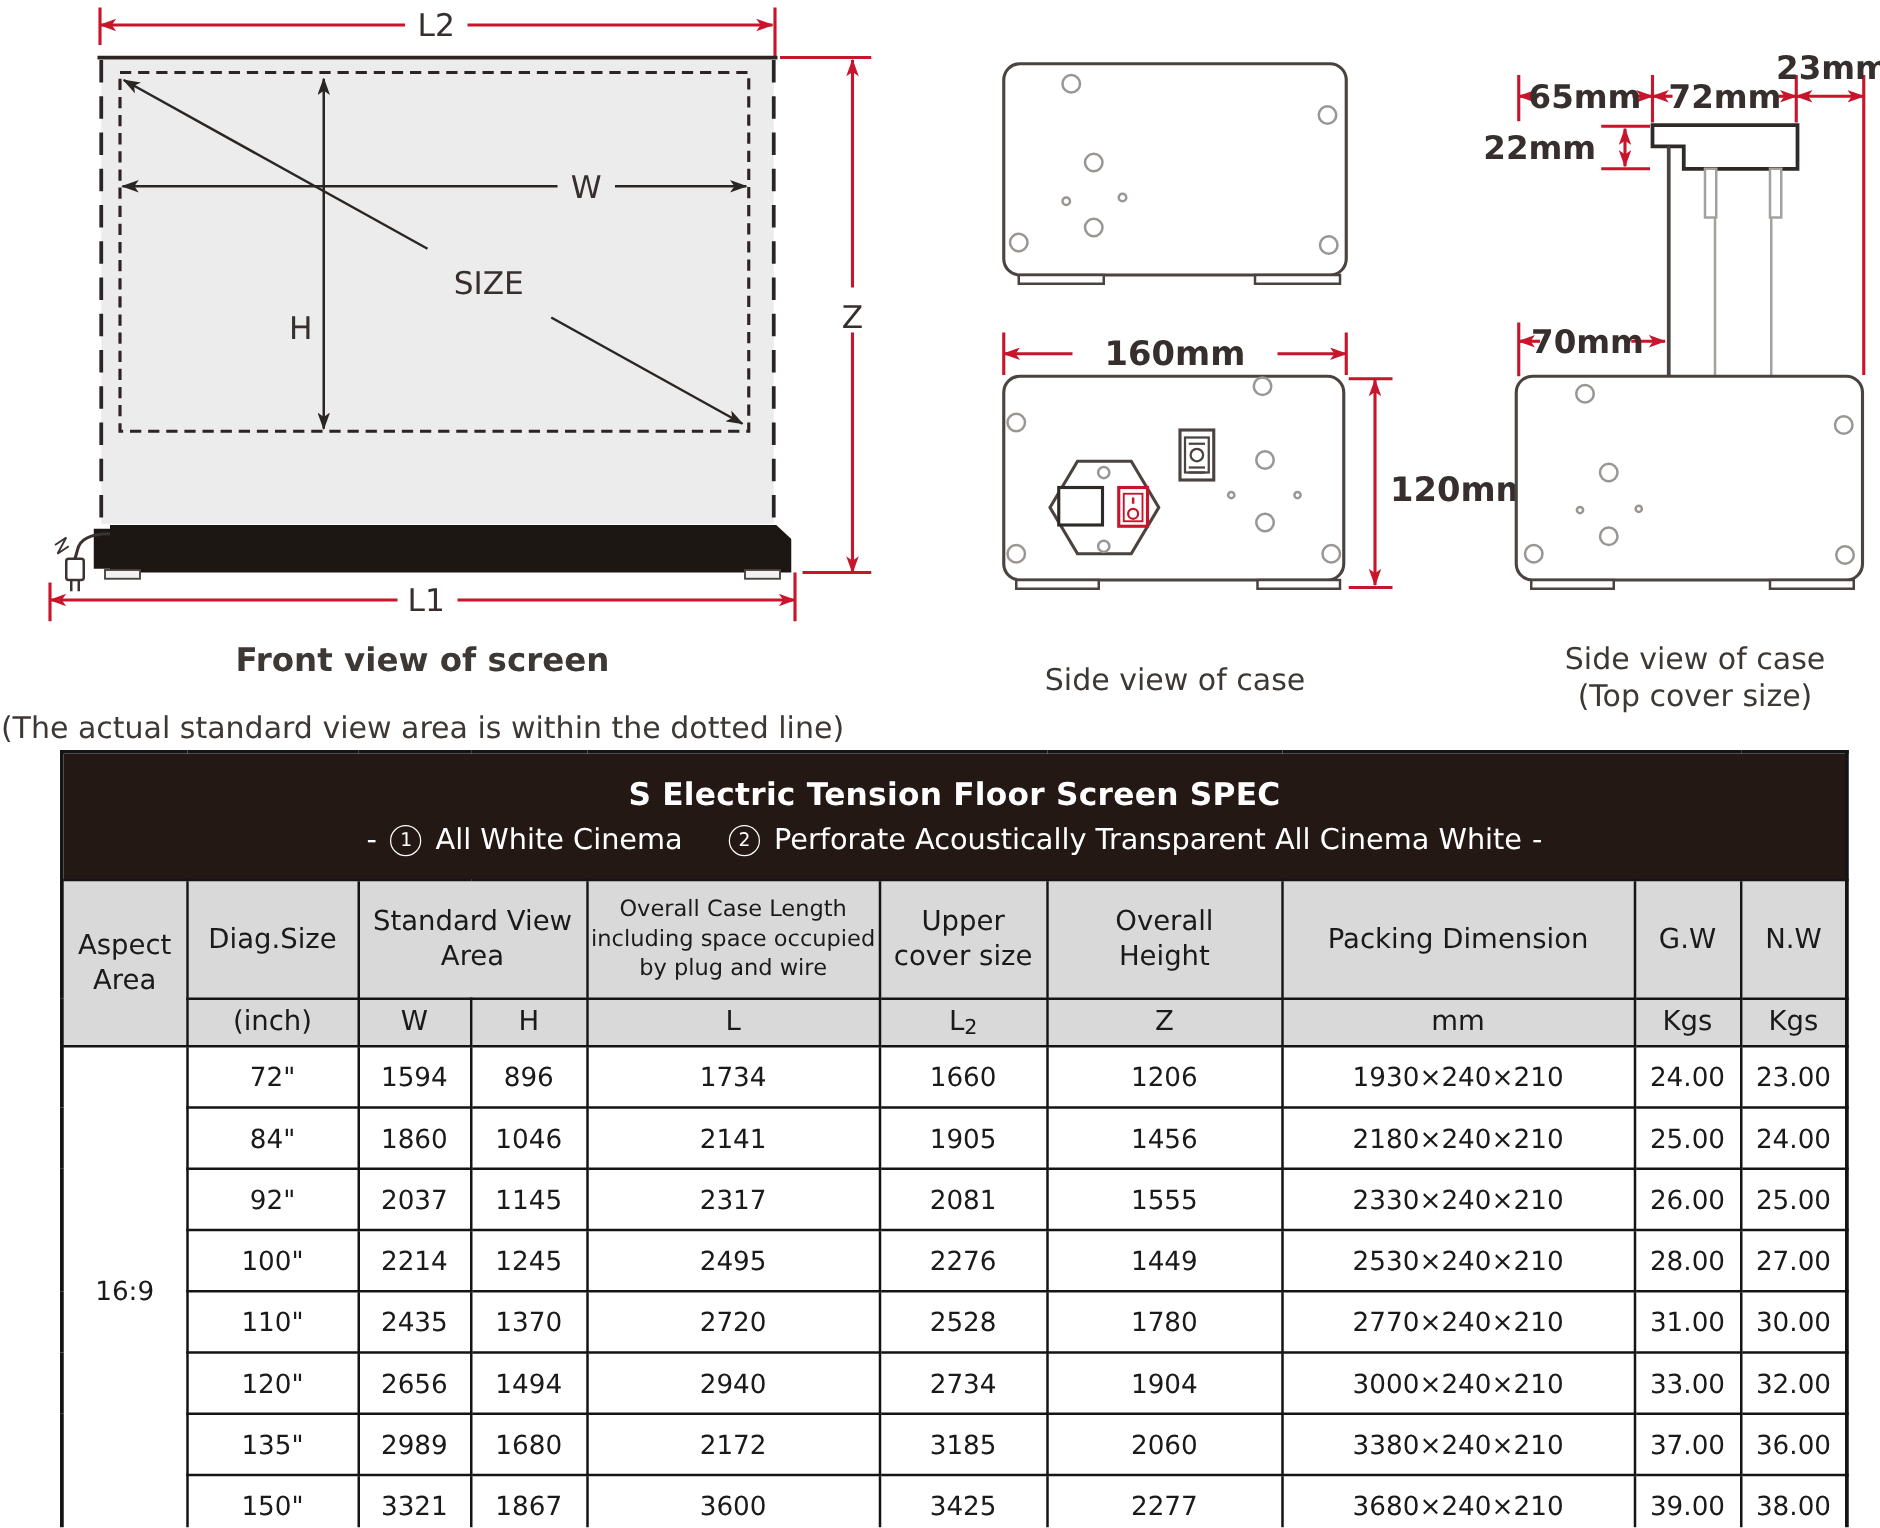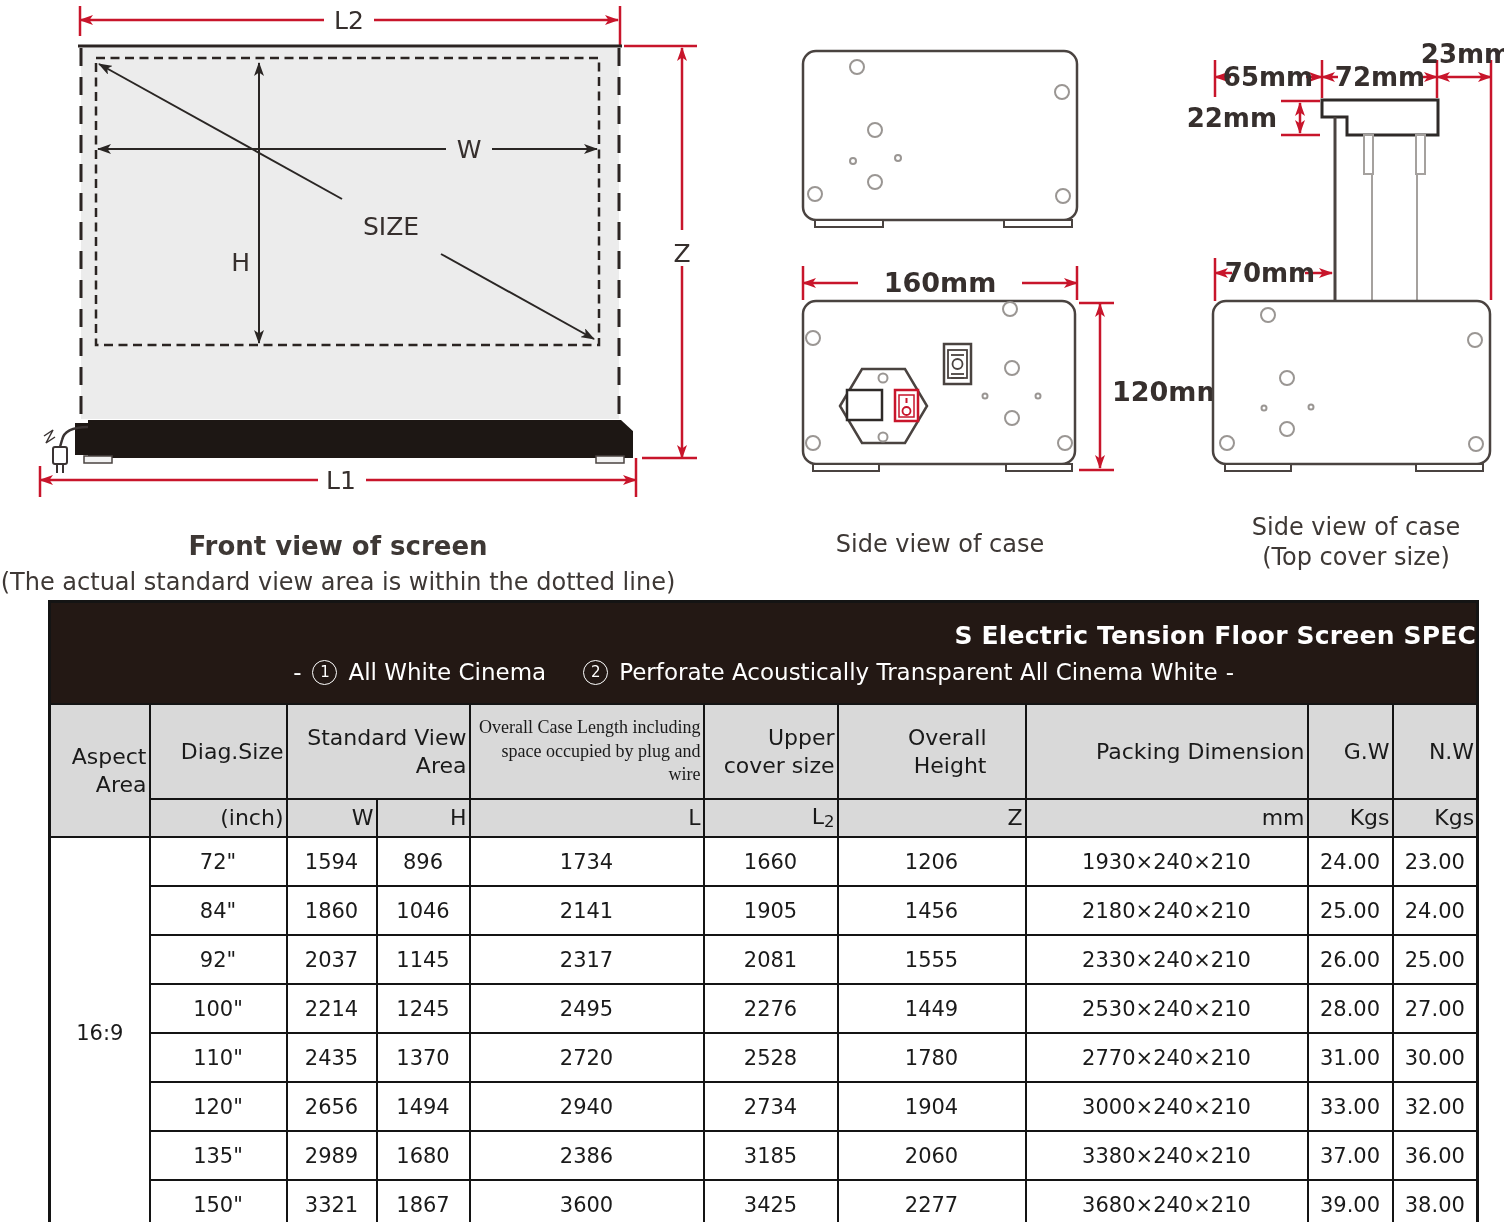--- a/index.html
+++ b/index.html
@@ -6,37 +6,37 @@
   .page{
     position:relative;width:1504px;height:1222px;background:#fff;overflow:hidden;
     font-family:"DejaVu Sans","Liberation Sans",sans-serif;color:#3a3332;
   }
   svg.diagrams{position:absolute;left:0;top:0;}
   svg text{font-family:"DejaVu Sans","Liberation Sans",sans-serif;fill:#362f2d;}
   svg text.lbl{font-size:25px;font-weight:400;}
   svg text.mm{font-size:26px;font-weight:600;}
   svg text.mm-big{font-size:27px;font-weight:600;}
   .caption{position:absolute;text-align:center;color:#3e3835;}
-  .cap-bold{font-size:26px;font-weight:600;margin-top:17px;}
+  .cap-bold{font-size:26px;font-weight:600;}
   .cap-reg{font-size:24px;font-weight:400;}
   .cap-med{font-size:24px;font-weight:400;}
 
   .spec-wrap{position:absolute;left:48px;top:600px;width:1428px;}
   table.spec-table{border-collapse:collapse;table-layout:fixed;width:100%;border:3px solid #141414;color:#1a1a1a;}
   .spec-table th,.spec-table td{border:2px solid #141414;text-align:center;vertical-align:middle;padding:0 2px;overflow:hidden;}
   .spec-table .title-cell{background:#231814;color:#fff;height:92px;border-color:#231814;border-bottom-color:#141414;padding:4px 0;}
   .title1{font-size:25px;font-weight:600;letter-spacing:.2px;}
   .title2{font-size:23px;font-weight:400;display:flex;align-items:center;justify-content:center;margin-top:7px;}
   .title2 .seg{margin:0 4px;}
   .title2 .gap{width:26px;}
   .cnum{display:inline-flex;align-items:center;justify-content:center;width:23px;height:23px;border:1.5px solid #fff;border-radius:50%;font-size:15px;margin:0 7px;flex:0 0 auto;}
-  .spec-table thead th{background:#d9d9d9;font-weight:500;font-size:22px;line-height:1.25;text-align:right;}
+  .spec-table thead th{background:#d9d9d9;font-weight:500;font-size:22px;line-height:1.25;}
   .hrow1{height:95px;}
   .hrow2{height:38px;}
-  .th-small{font-size:18px;font-weight:500;line-height:1.3;display:block;font-family:Liberation Serif, serif;}
+  .th-small{font-size:18px;font-weight:500;line-height:1.3;display:block;}
   .spec-table tbody td{background:#fff;font-size:21px;font-weight:500;height:47px;}
   sub.subnum{font-size:75%;vertical-align:-3px;}
 </style>
 </head>
 <body>
 
 <div class="page">
 
   <svg class="diagrams" width="1504" height="592" viewBox="0 0 1504 592">
     <defs>
@@ -375,21 +375,21 @@
             <td>2734</td>
             <td>1904</td>
             <td>3000×240×210</td>
             <td>33.00</td>
             <td>32.00</td>
           </tr>
           <tr>
             <td>135"</td>
             <td>2989</td>
             <td>1680</td>
-            <td>2386</td>
+            <td>2172</td>
             <td>3185</td>
             <td>2060</td>
             <td>3380×240×210</td>
             <td>37.00</td>
             <td>36.00</td>
           </tr>
           <tr>
             <td>150"</td>
             <td>3321</td>
             <td>1867</td>

